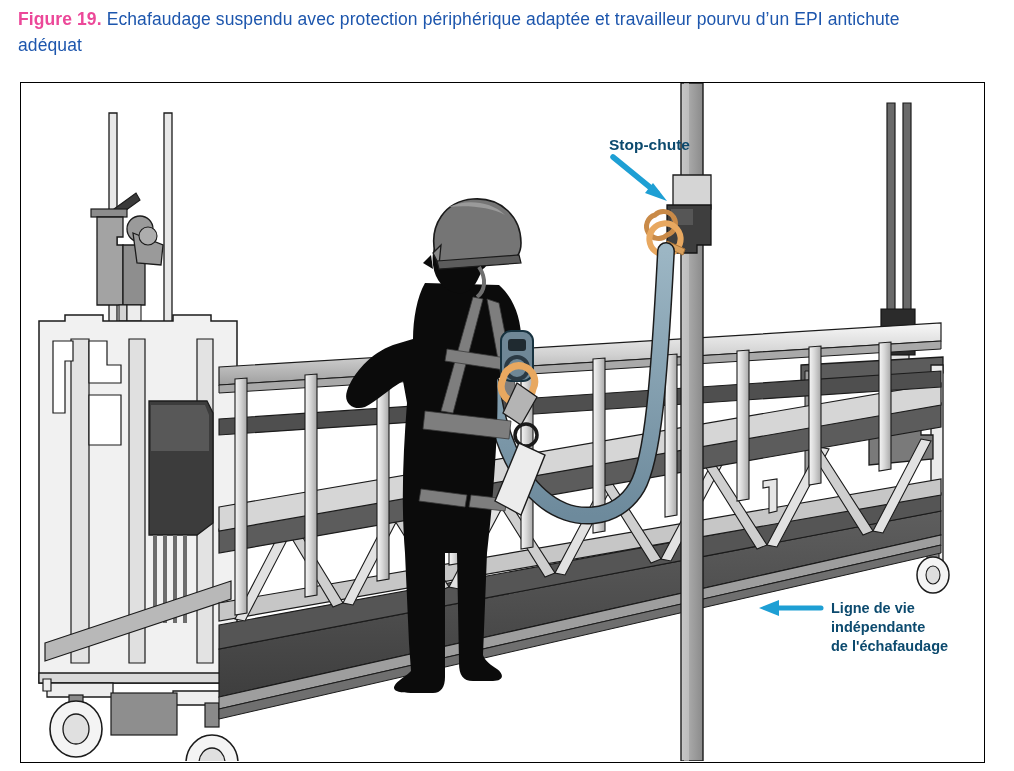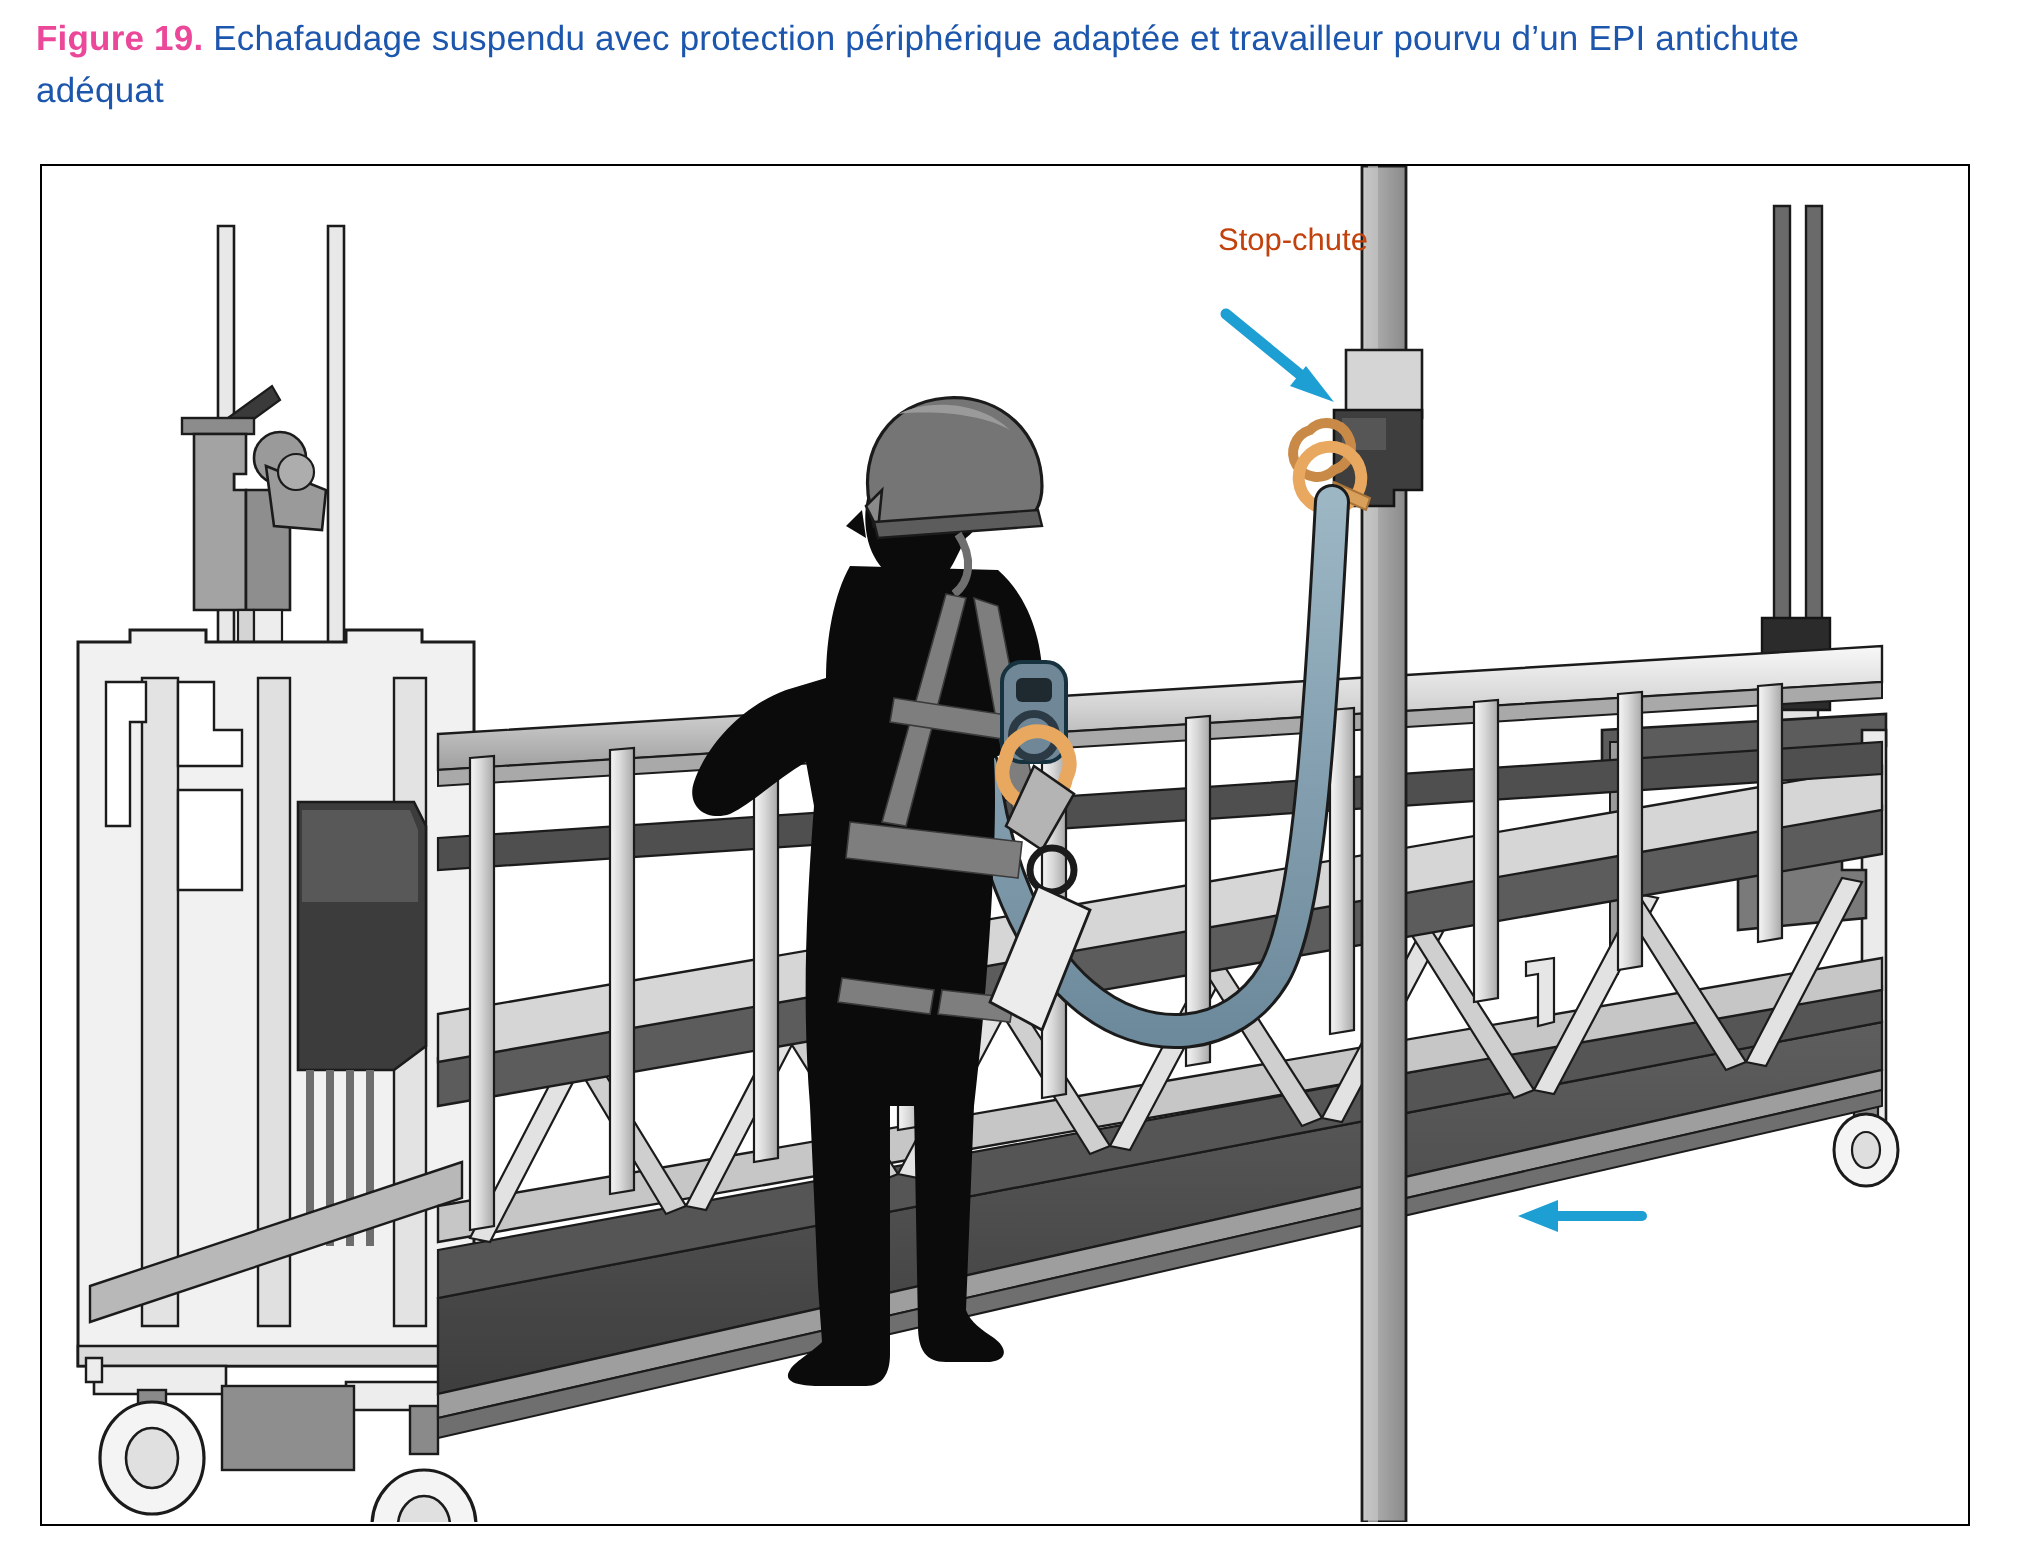--- a/index.html
+++ b/index.html
@@ -51,24 +51,25 @@
     position: absolute;
     left: 0;
     top: 0;
     display: block;
   }
 
   
   .annot {
     position: absolute;
     font-family: "Liberation Sans", sans-serif;
-    font-weight: normal;
-    color: #c2410c;
+    font-weight: bold;
+    color: #0c4a6e;
     line-height: 19px;
     white-space: pre-line;
+    margin-top: 24px;
   }
   #annot-stopchute {
     left: 588px;
     top: 28px;
     font-size: 15.5px;
   }
   #annot-lifeline {
     left: 810px;
     top: 492px;
     font-size: 14.5px;
@@ -362,14 +363,17 @@
     </g>
     <g>
       <line x1="800" y1="525" x2="748" y2="525" stroke="#1e9fd4" stroke-width="5" stroke-linecap="round"></line>
       <path d="M738 525 L758 517 L758 533 Z" fill="#1e9fd4"></path>
     </g>
 
   </svg>
 
   <div class="annot" id="annot-stopchute">Stop-chute</div>
 
+  <div class="annot" id="annot-lifeline">Ligne de vie
+indépendante
+de l'échafaudage</div>
 
 </div>
 
 </body></html>

